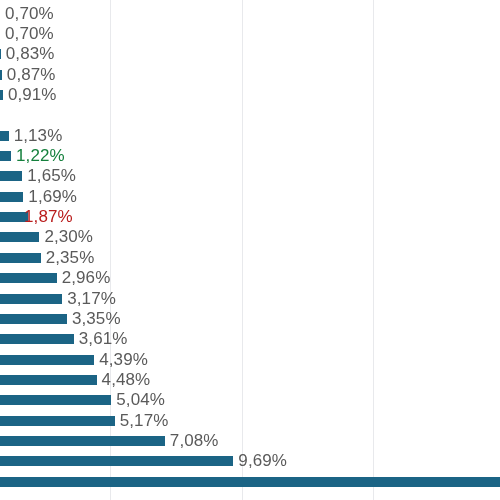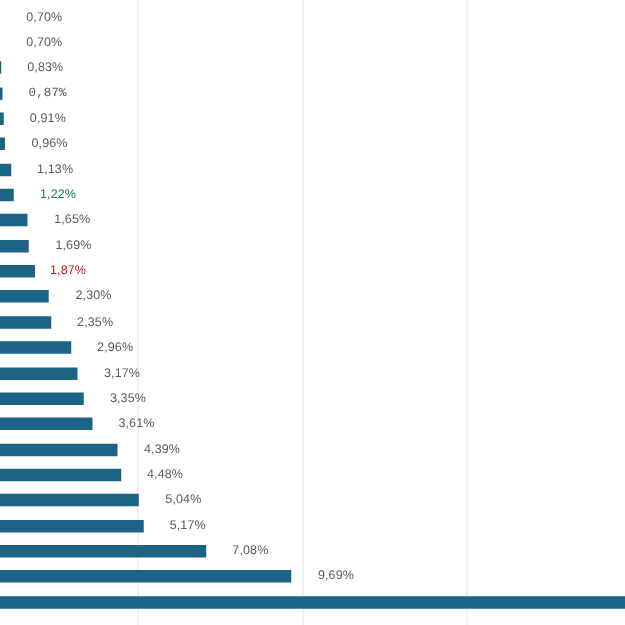--- a/index.html
+++ b/index.html
@@ -51,25 +51,24 @@
     position: absolute;
     top: 50%;
     transform: translateY(-50%);
     height: 10px;
     background: #1b6485;
   }
   .bar-label {
     position: absolute;
     top: 50%;
     transform: translateY(-50%);
-    font-size: 10px;
+    font-size: 17px;
     color: #5a5a5a;
     white-space: nowrap;
     letter-spacing: 0.1px;
-    margin-left: 16px;
   }
 </style>
 </head>
 <body>
 
 <div id="chart-root">
 
   <div id="gridlines">
       <div class="gridline" style="left: 110.25px; background: rgb(232, 233, 236);"></div>
       <div class="gridline" style="left: 241.5px; background: rgb(232, 233, 236);"></div>
@@ -82,31 +81,27 @@
         <div class="bar-label" style="left: 5px; color: rgb(90, 90, 90);">0,70%</div>
       </div>
       <div class="bar-row" style="top: 23.85px;">
         <div class="bar" style="left: 0px; width: 0px; background: rgb(27, 100, 133);"></div>
         <div class="bar-label" style="left: 5px; color: rgb(90, 90, 90);">0,70%</div>
       </div>
       <div class="bar-row" style="top: 44.2px;">
         <div class="bar" style="left: 0px; width: 0.7875px; background: rgb(27, 100, 133);"></div>
         <div class="bar-label" style="left: 5.7875px; color: rgb(90, 90, 90);">0,83%</div>
       </div>
-      <div class="bar-row" style="top: 64.55px; font-family: Liberation Mono, monospace;">
+      <div class="bar-row" style="top: 64.55px;">
         <div class="bar" style="left: 0px; width: 1.8375px; background: rgb(27, 100, 133);"></div>
         <div class="bar-label" style="left: 6.8375px; color: rgb(90, 90, 90);">0,87%</div>
       </div>
       <div class="bar-row" style="top: 84.9px;">
         <div class="bar" style="left: 0px; width: 2.8875px; background: rgb(27, 100, 133);"></div>
         <div class="bar-label" style="left: 7.8875px; color: rgb(90, 90, 90);">0,91%</div>
-      </div>
-      <div class="bar-row" style="top: 105.25px;">
-        <div class="bar" style="left: 0px; width: 4.2px; background: rgb(27, 100, 133);"></div>
-        <div class="bar-label" style="left: 9.2px; color: rgb(90, 90, 90);">0,96%</div>
       </div>
       <div class="bar-row" style="top: 125.6px;">
         <div class="bar" style="left: 0px; width: 8.6625px; background: rgb(27, 100, 133);"></div>
         <div class="bar-label" style="left: 13.6625px; color: rgb(90, 90, 90);">1,13%</div>
       </div>
       <div class="bar-row" style="top: 145.95px;">
         <div class="bar" style="left: 0px; width: 11.025px; background: rgb(27, 100, 133);"></div>
         <div class="bar-label" style="left: 16.025px; color: #15803d;">1,22%</div>
       </div>
       <div class="bar-row" style="top: 166.3px;">

